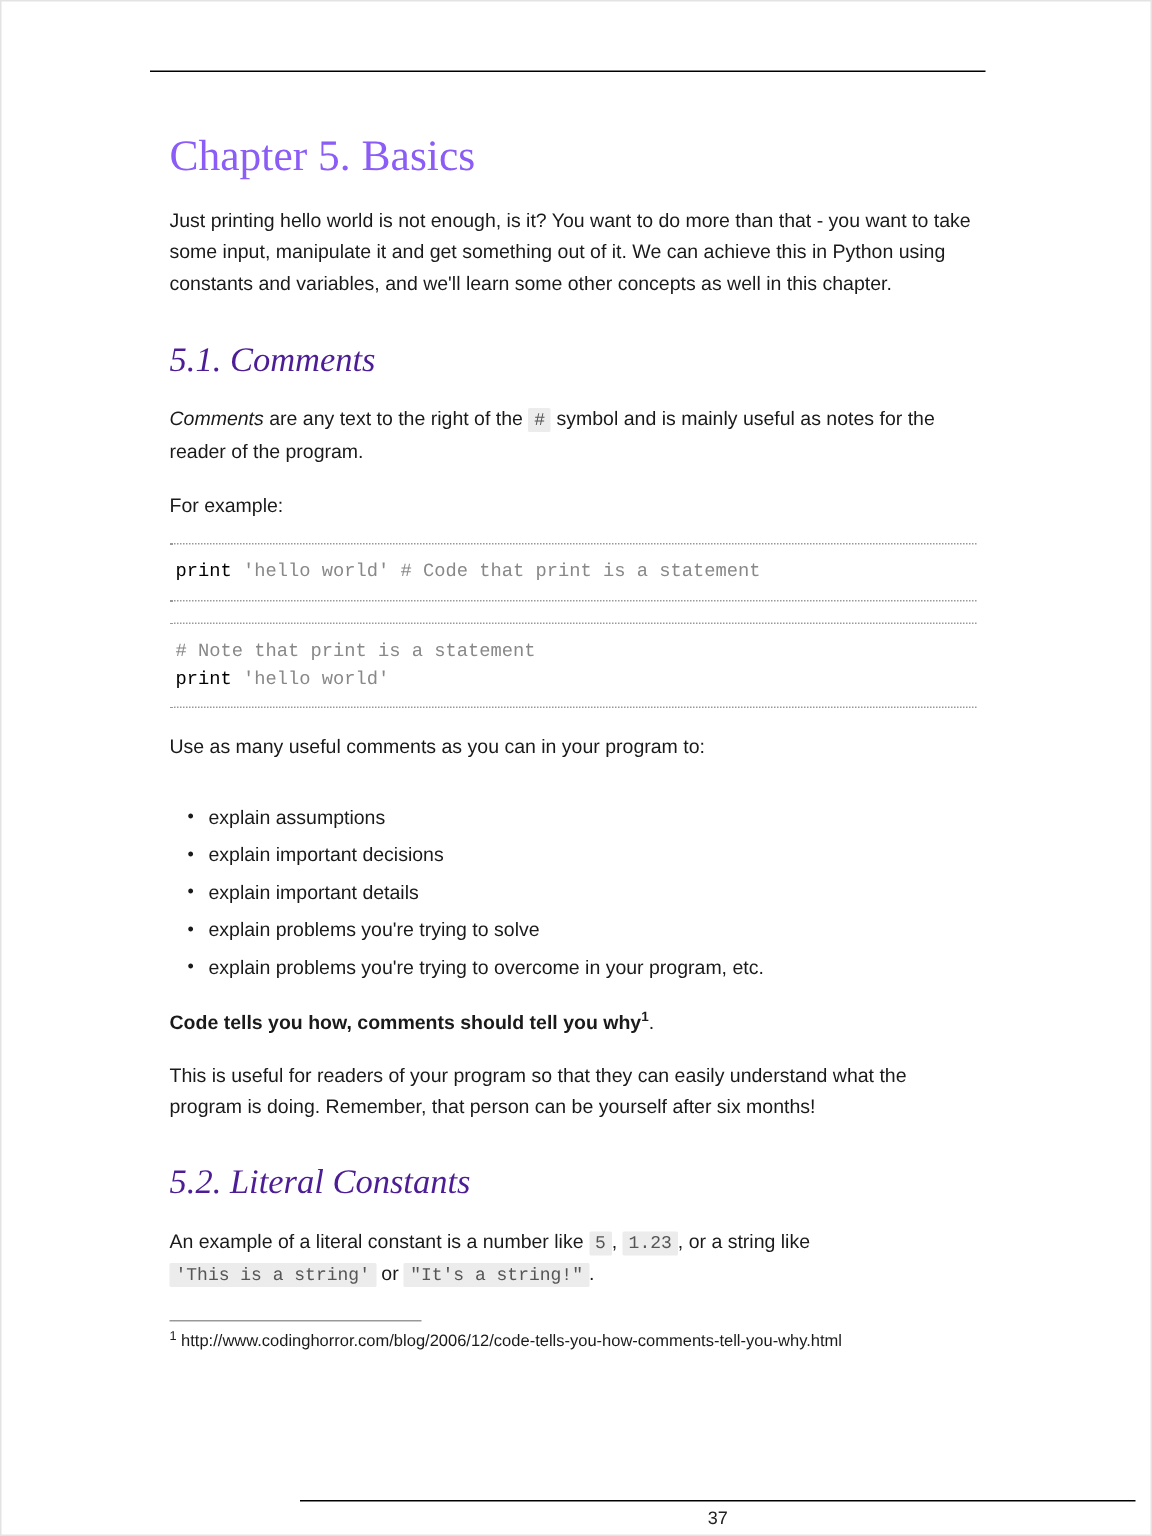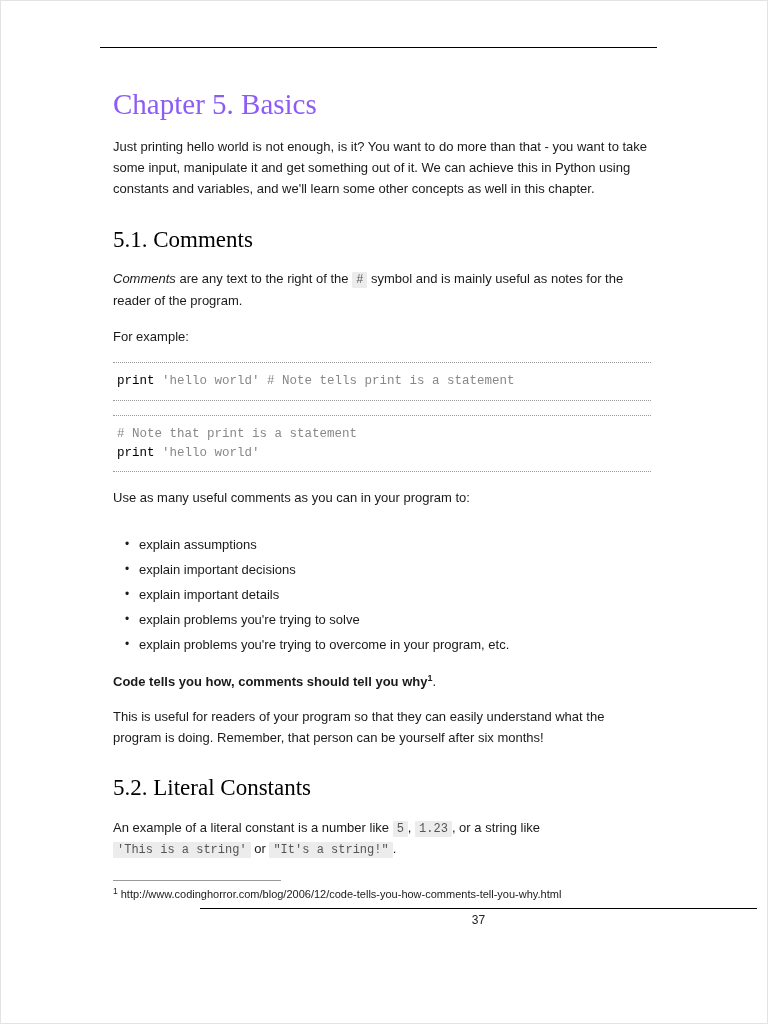--- a/index.html
+++ b/index.html
@@ -32,22 +32,23 @@
     font-size: 29px;
     line-height: 1.15;
     color: #8b5cf6;
     margin-top: 40px;
   }
   h2.section {
     font-family: "Liberation Serif", serif;
     font-weight: normal;
     font-size: 23px;
     line-height: 1.2;
-    color: #000000;
+    color: #4c1d95;
     margin-top: 26px;
+    font-style: italic;
   }
   p.body {
     font-size: 13px;
     line-height: 1.6;
     margin-top: 16px;
     color: #1a1a1a;
   }
   p.tight { margin-top: 14px; }
   .code-inline {
     font-family: "Liberation Mono", monospace;
@@ -108,21 +109,21 @@
     color: #1a1a1a;
   }
   p.footnote sup {
     font-size: 8.5px;
     vertical-align: super;
     line-height: 0;
     margin-right: 3px;
   }
   .footer {
     position: absolute;
-    top: 908px;
+    top: 1000px;
     left: 100px;
     width: 557px;
   }
   .page-number {
     text-align: center;
     font-size: 12px;
     margin-top: 4px;
     color: #222;
   }
 </style>
@@ -138,21 +139,21 @@
     <h1 class="chapter">Chapter 5. Basics</h1>
 
     <p class="body">Just printing hello world is not enough, is it? You want to do more than that - you want to take some input, manipulate it and get something out of it. We can achieve this in Python using constants and variables, and we'll learn some other concepts as well in this chapter.</p>
 
     <h2 class="section">5.1. Comments</h2>
 
     <p class="body"><i>Comments</i><span> are any text to the right of the </span><code class="code-inline">#</code><span> symbol and is mainly useful as notes for the reader of the program.</span></p>
 
     <p class="body">For example:</p>
 
-    <div class="codeblock"><b>print</b><span> 'hello world' # Note tells print is a statement</span></div>
+    <div class="codeblock"><b>print</b><span> 'hello world' # Code that print is a statement</span></div>
 
 
     <div class="codeblock"><div><span># Note that print is a statement</span></div><div><b>print</b><span> 'hello world'</span></div></div>
 
     <p class="body">Use as many useful comments as you can in your program to:</p>
 
     <ul class="bullets">
       <li>explain assumptions</li>
       <li>explain important decisions</li>
       <li>explain important details</li>

